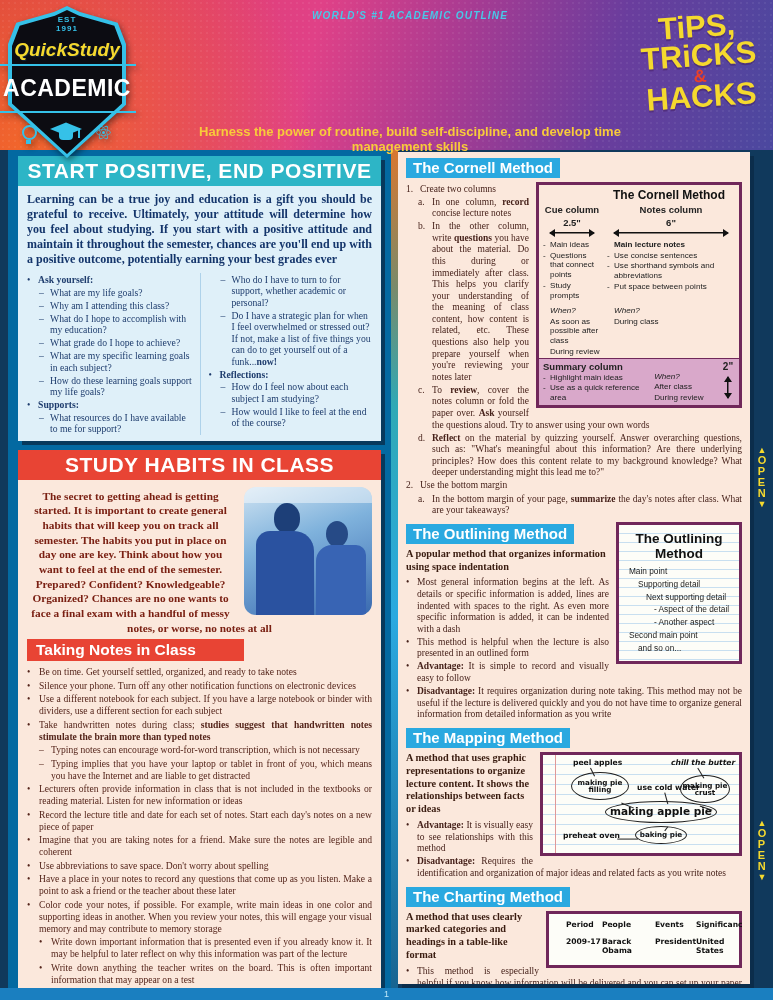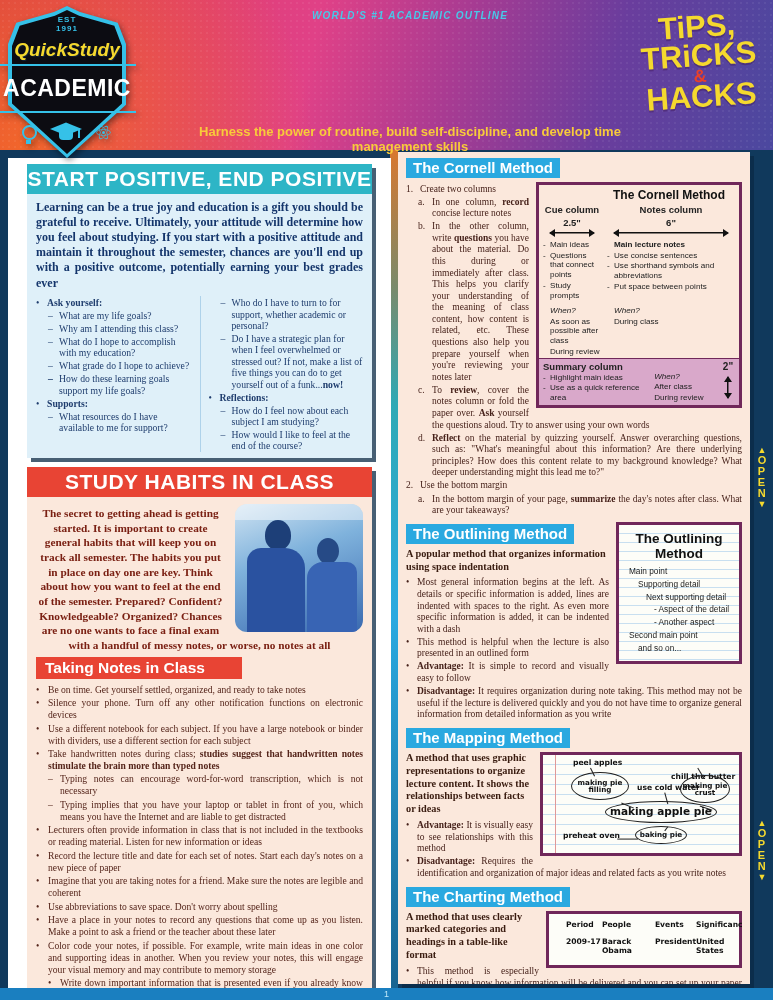--- a/index.html
+++ b/index.html
@@ -60,22 +60,22 @@
       background:linear-gradient(#d9772e,#7a8a6a 16%,#2fa9b5 30%,#2aa9e0 55%,#17628f 100%);}
   .bottombar{position:absolute;left:0;right:0;bottom:0;height:12px;background:#1a7fc0;}
   .pagenum{position:absolute;left:0;right:0;bottom:1px;text-align:center;z-index:6;
       font-family:"Liberation Sans",sans-serif;font-size:9px;color:#bfe8f8;}
   .open-tab{position:absolute;width:20px;right:1px;display:flex;flex-direction:column;align-items:center;
       z-index:4;color:#f5d92e;font-family:"Liberation Sans",sans-serif;font-weight:bold;}
   .open-top{top:445px;} .open-bot{top:818px;}
   .open-tab .tri{font-size:9px;line-height:10px;}
   .open-tab .vch{display:block;font-size:11px;line-height:11px;}
   
-  .left-panel{position:absolute;left:8px;top:158px;width:383px;height:842px;background:#ffffff;
-      padding:6px 19px;box-sizing:border-box;}
+  .left-panel{position:absolute;left:8px;top:150px;width:383px;height:842px;background:#0369a1;
+      padding:6px 10px;box-sizing:border-box;}
   .card{box-shadow:4px 4px 0 rgba(10,42,70,.75);}
   .card .hd{color:#fff;font-family:"Liberation Sans",sans-serif;font-weight:bold;font-size:21px;
       text-align:center;letter-spacing:.5px;padding:3px 0;}
   .card1 .hd{background:#2db5c6;}
   .card1 .bd{background:#dff0f9;padding:6px 9px;overflow:hidden;}
   .card1 .intro{font-weight:bold;color:#14356b;font-size:12px;line-height:1.26;text-align:justify;}
   .cols{display:flex;margin-top:5px;}
   .col{width:50%;font-size:9.7px;line-height:1.18;color:#1e3c6d;box-sizing:border-box;}
   .colA{padding-right:7px;}
   .colB{border-left:1.5px solid #aed2ea;padding-left:8px;}
@@ -150,21 +150,21 @@
   
   .md{float:right;width:196px;height:98px;margin:0 0 4px 7px;border:3px solid #70275a;position:relative;
       background-color:#fdfdf8;}
   .mlines{position:absolute;left:0;top:0;width:100%;height:100%;}
   .mnode{position:absolute;font-family:"DejaVu Sans",sans-serif;font-weight:bold;font-size:7.6px;
       color:#111;white-space:nowrap;}
   .mnode.oval{border:1.3px solid #222;border-radius:50%;display:flex;align-items:center;justify-content:center;
       text-align:center;white-space:normal;line-height:1.02;font-size:7.2px;box-sizing:border-box;}
   .mnode.big{font-size:10.5px;}
   .n-peel{left:30px;top:3px;} .n-fill{left:28px;top:17px;width:58px;height:28px;}
-  .n-water{left:94px;top:28px;} .n-chill{left:128px;top:17px;}
+  .n-water{left:94px;top:28px;} .n-chill{left:128px;top:3px;font-style:italic;}
   .n-crust{left:137px;top:20px;width:50px;height:28px;}
   .n-pie{left:62px;top:46px;width:112px;height:22px;}
   .n-preheat{left:20px;top:76px;} .n-bake{left:92px;top:71px;width:52px;height:18px;}
   
   .td{float:right;width:196px;margin:0 0 4px 7px;border:3px solid #70275a;box-sizing:border-box;
       padding:6px 2px 10px 17px;background-color:#fdfdf8;}
   .trow{display:flex;}
   .trow .cell{font-family:"DejaVu Sans",sans-serif;font-weight:bold;font-size:7.6px;color:#111;}
   .trow .c0{width:21%;} .trow .c1{width:31%;} .trow .c2{width:24%;} .trow .c3{width:24%;}
   .trow.data{margin-top:8px;}
@@ -218,21 +218,21 @@
       <div class="hd">START POSITIVE, END POSITIVE</div>
       <div class="bd">
         <div class="intro">Learning can be a true joy and education is a gift you should be grateful to receive. Ultimately, your attitude will determine how you feel about studying. If you start with a positive attitude and maintain it throughout the semester, chances are you'll end up with a positive outcome, potentially earning your best grades ever</div>
         <div class="cols">
           <div class="col colA">
               <div class="li i0"><span class="mk">•</span><span class="tx"><b>Ask yourself:</b></span></div>
               <div class="li i1"><span class="mk">–</span><span class="tx">What are my life goals?</span></div>
               <div class="li i1"><span class="mk">–</span><span class="tx">Why am I attending this class?</span></div>
               <div class="li i1"><span class="mk">–</span><span class="tx">What do I hope to accomplish with my education?</span></div>
               <div class="li i1"><span class="mk">–</span><span class="tx">What grade do I hope to achieve?</span></div>
-              <div class="li i1"><span class="mk">–</span></div>
+              <div class="li i1"><span class="mk">–</span><span class="tx">What are my specific learning goals in each subject?</span></div>
               <div class="li i1"><span class="mk">–</span><span class="tx">How do these learning goals support my life goals?</span></div>
               <div class="li i0"><span class="mk">•</span><span class="tx"><b>Supports:</b></span></div>
               <div class="li i1"><span class="mk">–</span><span class="tx">What resources do I have available to me for support?</span></div>
             </div>
           <div class="col colB">
               <div class="li i1"><span class="mk">–</span><span class="tx">Who do I have to turn to for support, whether academic or personal?</span></div>
               <div class="li i1"><span class="mk">–</span><span class="tx">Do I have a strategic plan for when I feel overwhelmed or stressed out? If not, make a list of five things you can do to get yourself out of a funk...<b>now!</b></span></div>
               <div class="li i0"><span class="mk">•</span><span class="tx"><b>Reflections:</b></span></div>
               <div class="li i1"><span class="mk">–</span><span class="tx">How do I feel now about each subject I am studying?</span></div>
               <div class="li i1"><span class="mk">–</span><span class="tx">How would I like to feel at the end of the course?</span></div>

